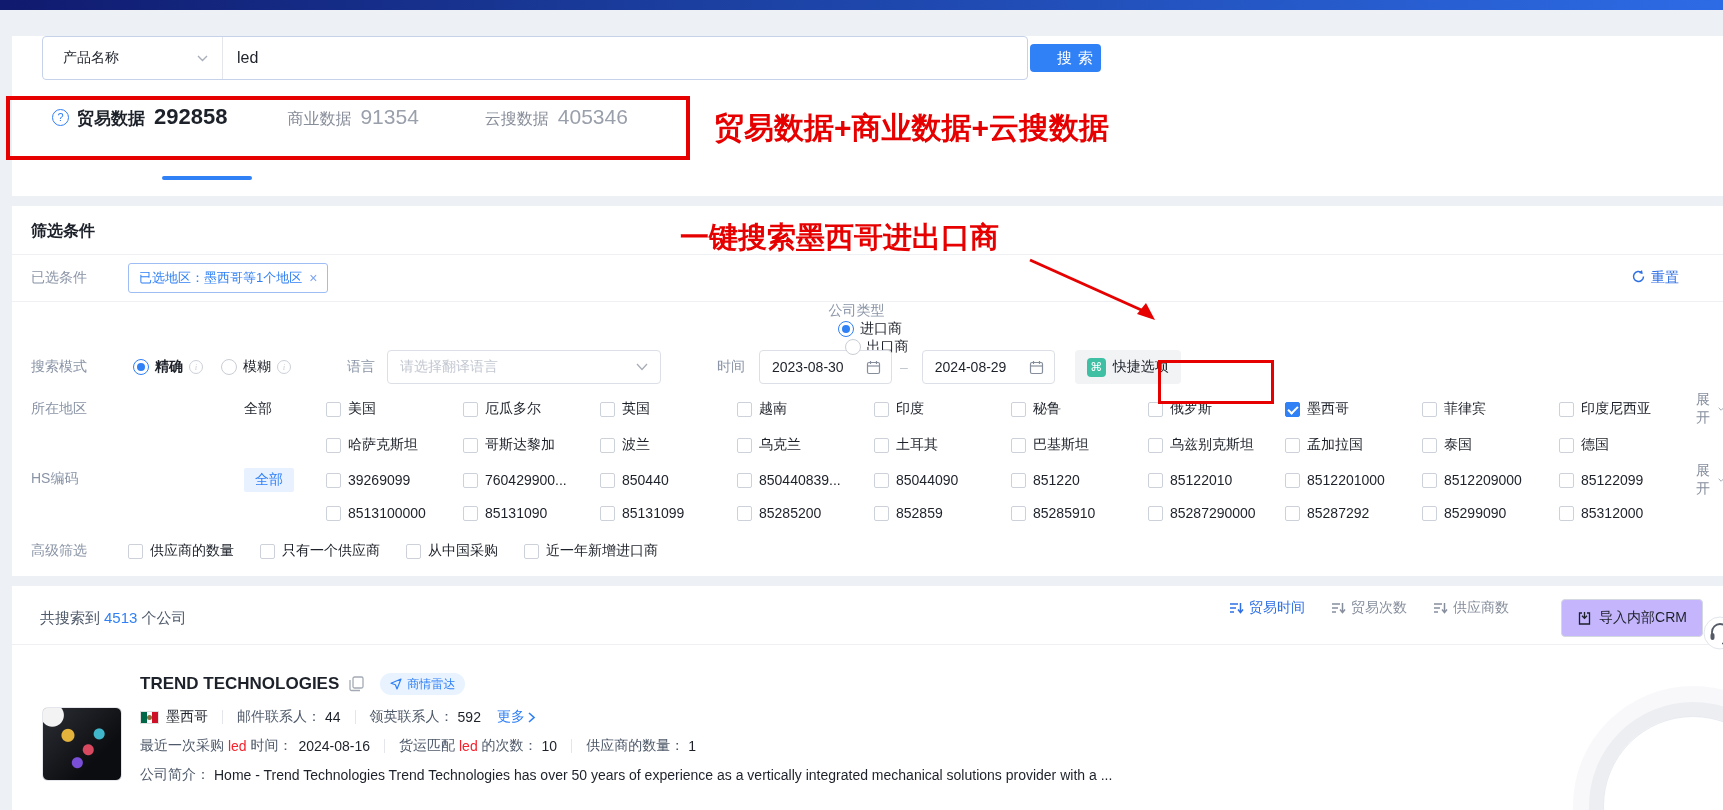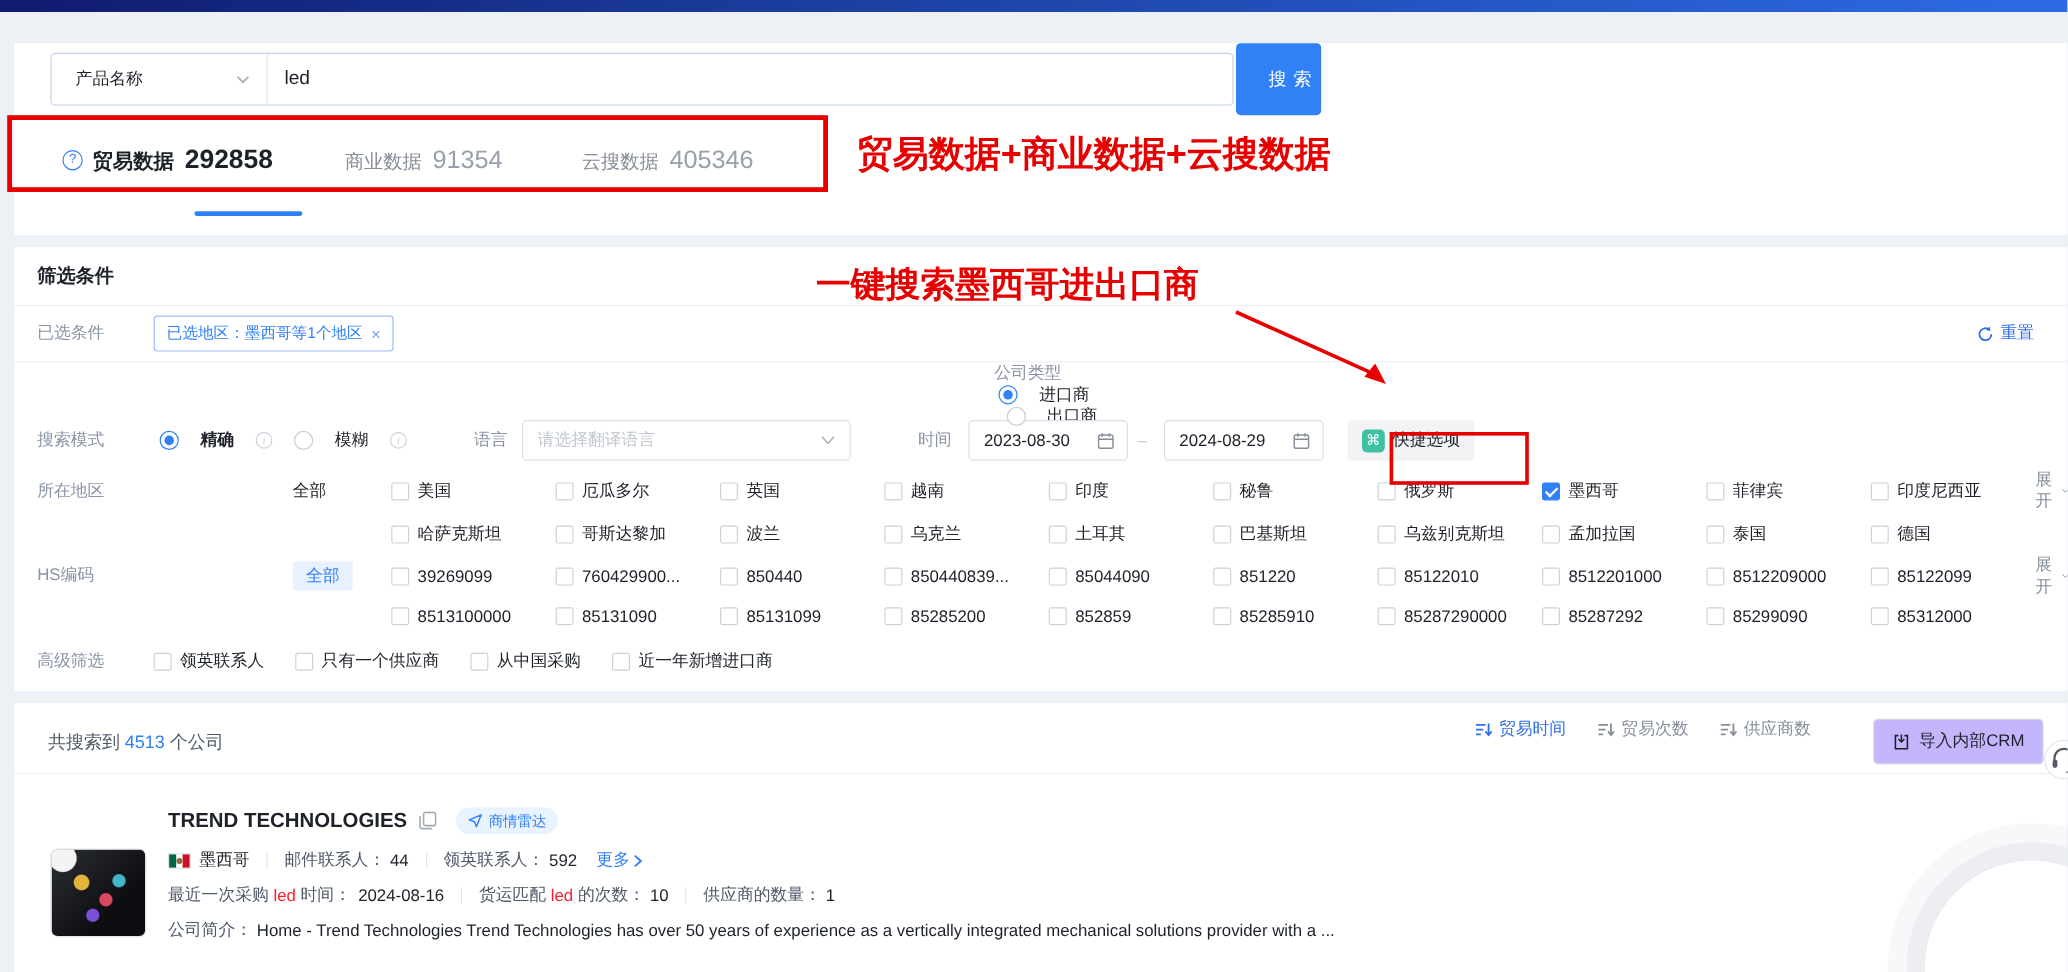--- a/index.html
+++ b/index.html
@@ -15,46 +15,46 @@
   .panelB { height:370px; padding-top:14px; }
   .panelC { height:250px; padding-top:12px; }
 
   
   .search-row { display:flex; align-items:center; margin:26px 0 0 30px; }
   .input-group { display:flex; align-items:center; width:986px; height:44px; border:1px solid #c6d2ea; border-radius:4px; background:#fff; }
   .cat-cell { display:flex; align-items:center; width:180px; height:100%; padding:0 14px 0 20px; border-right:1px solid #e5e6eb; cursor:pointer; }
   .cat-cell span { font-size:14px; color:#1d2129; }
   .cat-cell svg { margin-left:auto; }
   .query-input { flex:1; border:none; outline:none; font-size:16px; color:#1d2129; padding:0 14px; height:100%; font-family:inherit; background:transparent; }
-  .search-btn { margin-left:2px; width:71px; height:60px; background:#3080f6; color:#fff; border:none; border-radius:4px; font-size:15px; letter-spacing:6px; padding-left:25px; cursor:pointer; font-family:inherit; }
+  .search-btn { margin-left:2px; width:71px; height:28px; background:#3080f6; color:#fff; border:none; border-radius:4px; font-size:15px; letter-spacing:6px; padding-left:25px; cursor:pointer; font-family:inherit; }
 
   
   .tabs-row { display:flex; align-items:baseline; margin:24px 0 0 40px; }
   .tab { display:flex; align-items:baseline; cursor:pointer; }
   .qicon { width:17px; height:17px; border:1px solid #3080f6; color:#3080f6; border-radius:50%; font-size:11px; display:inline-flex; align-items:center; justify-content:center; align-self:center; margin-right:8px; }
   .tab .tlabel { font-size:17px; font-weight:700; color:#1d2129; }
   .tab .tcount { font-size:22px; font-weight:700; color:#1d2129; margin-left:9px; }
   .tab.inactive .tlabel { font-size:16px; font-weight:400; color:#878d99; }
   .tab.inactive .tcount { font-size:21px; font-weight:400; color:#9aa0ab; }
   .tab2 { margin-left:60px; } .tab3 { margin-left:66px; }
   .inkbar { position:absolute; left:150px; top:140px; width:90px; height:4px; border-radius:2px; background:#3080f6; }
 
   
   .ftitle { margin-left:19px; font-size:16px; font-weight:600; color:#1d2129; height:22px; line-height:22px; }
   .hline { height:1px; background:#eef0f4; margin-top:12px; }
   .frow { display:flex; align-items:center; }
   .row-selected { height:46px; } .row-company { height:42px;flex-direction:column; } .row-mode { height:46px; }
   .flabel { width:116px; padding-left:19px; color:#8a94a6; font-size:14px; flex:none; }
   .tag { display:inline-flex; align-items:center; height:30px; padding:0 10px; border:1px solid #9fbdf5; border-radius:3px; color:#3080f6; font-size:13px; cursor:pointer; background:#fff; }
   .tag .x { margin-left:7px; color:#7da4ee; font-size:14px; cursor:pointer; }
-  .reset { margin-left:auto; margin-right:28px; display:flex; align-items:center; gap:5px; color:#2e6fe4; font-size:14px; cursor:pointer; }
+  .reset { margin-left:auto; margin-right:44px; display:flex; align-items:flex-start; gap:5px; color:#2e6fe4; font-size:14px; cursor:pointer; }
   .radio { width:16px; height:16px; border-radius:50%; border:1px solid #c9cdd4; background:#fff; position:relative; flex:none; cursor:pointer; }
   .radio.on { border-color:#3080f6; }
   .radio.on::after { content:""; position:absolute; inset:3px; border-radius:50%; background:#3080f6; }
-  .ritem { display:flex; align-items:center; gap:18px; cursor:pointer; }
+  .ritem { display:flex; align-items:center; gap:6px; cursor:pointer; }
   .ritem .rl { color:#1d2129; } .ritem .rl.bold { font-weight:700; }
   .info { width:14px; height:14px; border-radius:50%; border:1px solid #ccd1d9; color:#ccd1d9; font-size:9px; display:inline-flex; align-items:center; justify-content:center; font-style:italic; font-family:"Liberation Serif",serif; }
   .ml5{margin-left:5px;} .ml18{margin-left:18px;}
   .lang-label { margin-left:56px; color:#8a94a6; }
   .select { margin-left:12px; width:274px; height:34px; border:1px solid #dcdfe6; border-radius:4px; display:flex; align-items:center; padding:0 12px; cursor:pointer; background:#fff; }
   .select .ph { color:#c2c7d0; font-size:14px; }
   .select svg { margin-left:auto; }
   .time-label { margin-left:56px; color:#8a94a6; }
   .datebox { margin-left:14px; width:133px; height:34px; border:1px solid #dcdfe6; border-radius:4px; display:flex; align-items:center; padding:0 10px 0 12px; cursor:pointer; background:#fff; }
   .datebox .dv { color:#1d2129; font-size:14px; }
@@ -437,21 +437,21 @@
         </div>
       <span></span>
     </div>
   </div>
 
   <div class="frow row-adv">
     <div class="flabel">高级筛选</div>
     <div class="advitems" style="margin-left:0">
       <div class="citem">
           <span class="cb"></span>
-          <span class="cl">领英联系人</span>
+          <span class="cl">供应商的数量</span>
         </div>
       <div class="citem">
           <span class="cb"></span>
           <span class="cl">只有一个供应商</span>
         </div>
       <div class="citem">
           <span class="cb"></span>
           <span class="cl">从中国采购</span>
         </div>
       <div class="citem">

